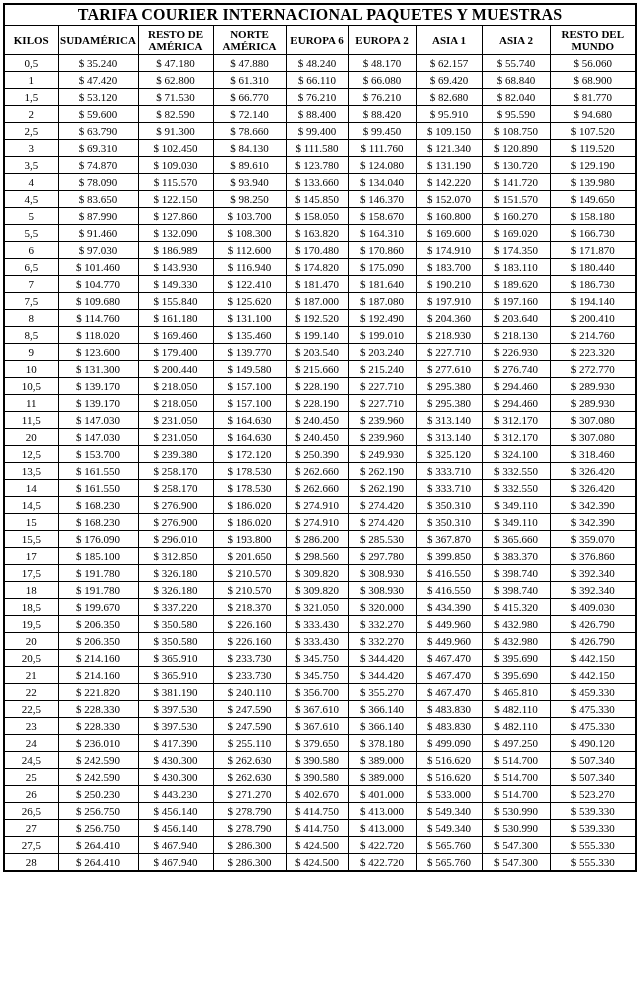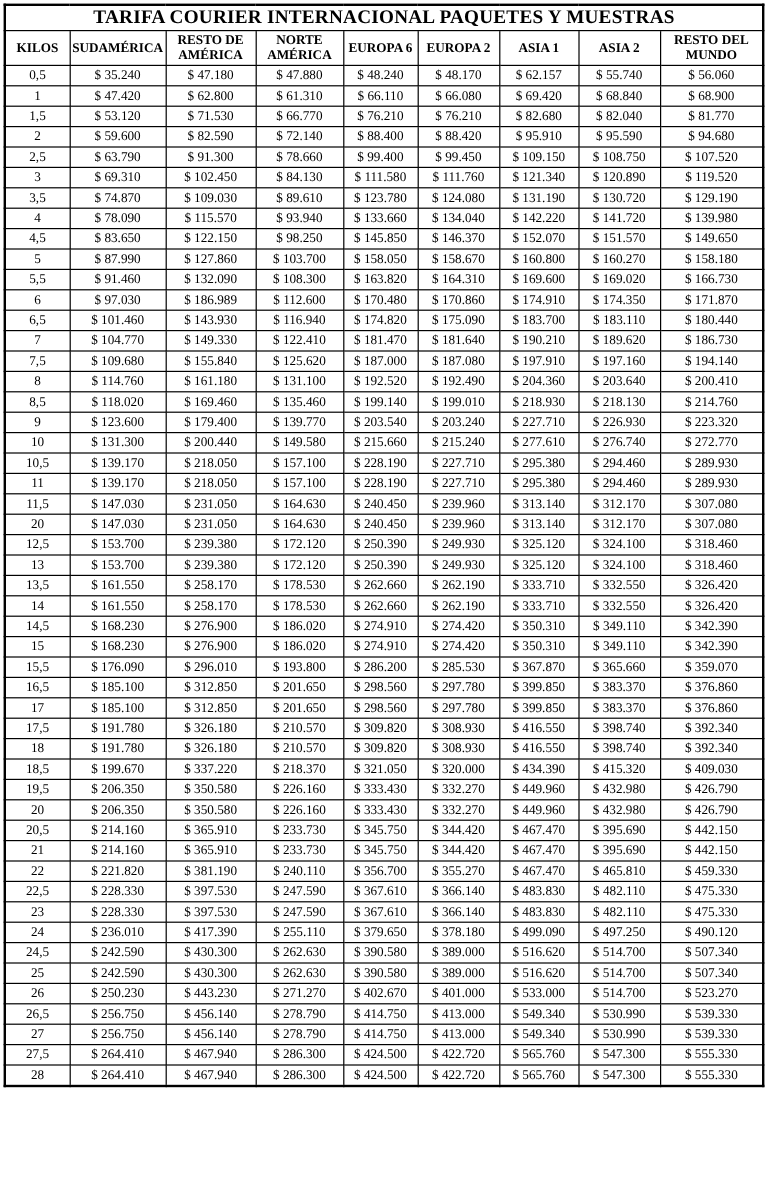--- a/index.html
+++ b/index.html
@@ -345,31 +345,20 @@
           <td>$ 153.700</td>
           <td>$ 239.380</td>
           <td>$ 172.120</td>
           <td>$ 250.390</td>
           <td>$ 249.930</td>
           <td>$ 325.120</td>
           <td>$ 324.100</td>
           <td>$ 318.460</td>
         </tr>
         <tr>
-          <td>13</td>
-          <td>$ 153.700</td>
-          <td>$ 239.380</td>
-          <td>$ 172.120</td>
-          <td>$ 250.390</td>
-          <td>$ 249.930</td>
-          <td>$ 325.120</td>
-          <td>$ 324.100</td>
-          <td>$ 318.460</td>
-        </tr>
-        <tr>
           <td>13,5</td>
           <td>$ 161.550</td>
           <td>$ 258.170</td>
           <td>$ 178.530</td>
           <td>$ 262.660</td>
           <td>$ 262.190</td>
           <td>$ 333.710</td>
           <td>$ 332.550</td>
           <td>$ 326.420</td>
         </tr>
@@ -411,31 +400,20 @@
           <td>$ 176.090</td>
           <td>$ 296.010</td>
           <td>$ 193.800</td>
           <td>$ 286.200</td>
           <td>$ 285.530</td>
           <td>$ 367.870</td>
           <td>$ 365.660</td>
           <td>$ 359.070</td>
         </tr>
         <tr>
-          <td>16,5</td>
-          <td>$ 185.100</td>
-          <td>$ 312.850</td>
-          <td>$ 201.650</td>
-          <td>$ 298.560</td>
-          <td>$ 297.780</td>
-          <td>$ 399.850</td>
-          <td>$ 383.370</td>
-          <td>$ 376.860</td>
-        </tr>
-        <tr>
           <td>17</td>
           <td>$ 185.100</td>
           <td>$ 312.850</td>
           <td>$ 201.650</td>
           <td>$ 298.560</td>
           <td>$ 297.780</td>
           <td>$ 399.850</td>
           <td>$ 383.370</td>
           <td>$ 376.860</td>
         </tr>

